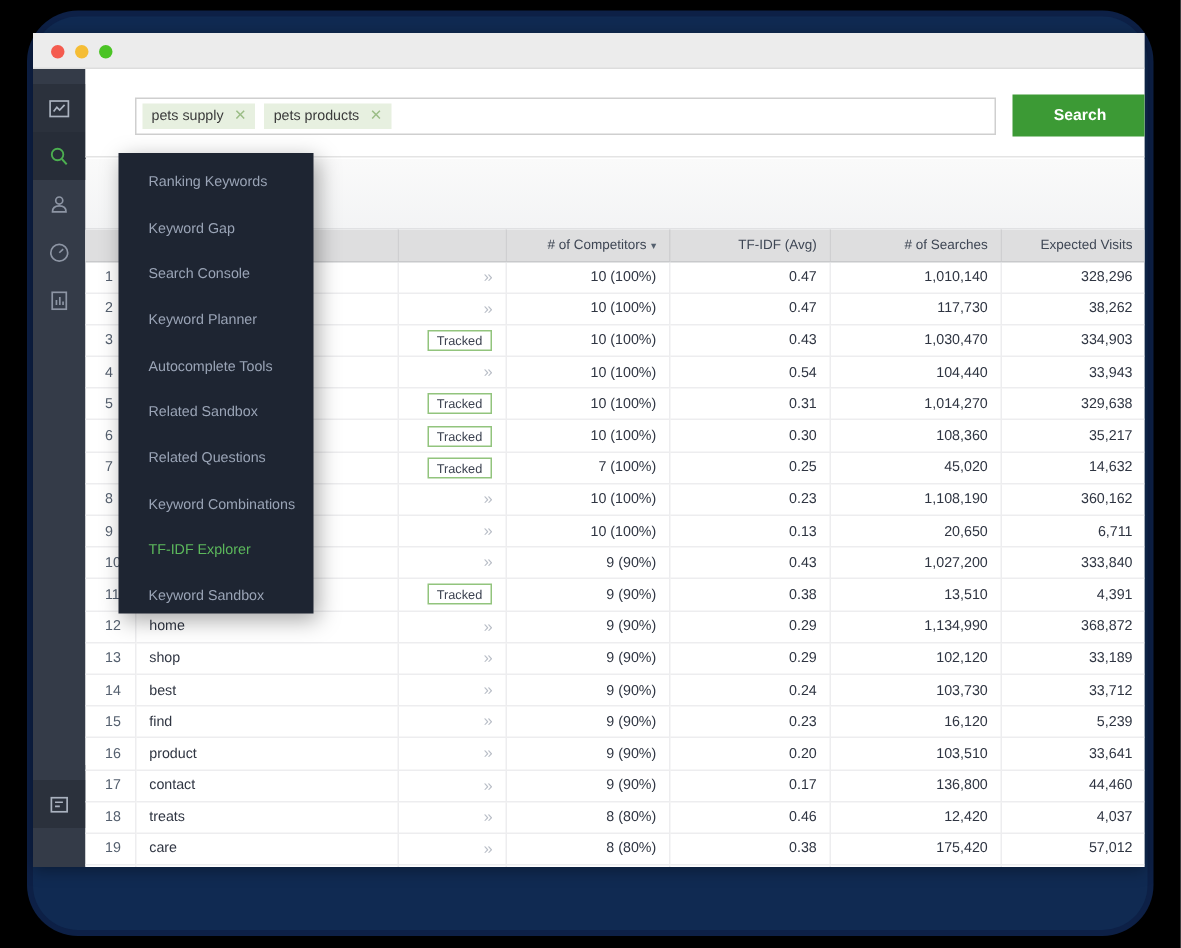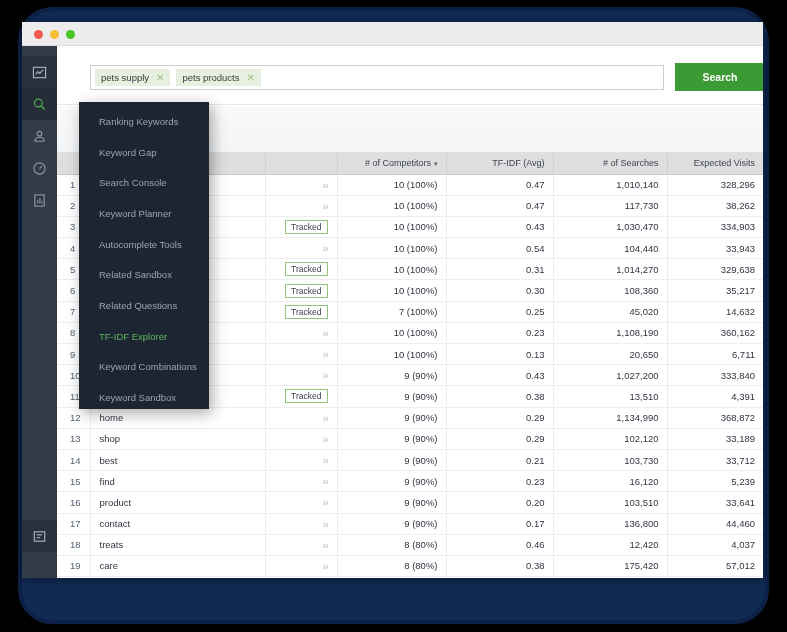--- a/index.html
+++ b/index.html
@@ -408,21 +408,21 @@
               <td>9 (90%)</td>
               <td>0.29</td>
               <td>102,120</td>
               <td style="border-right: none;">33,189</td>
             </tr>
             <tr>
               <td class="idx">14</td>
               <td class="kw">best</td>
               <td class="act"><span class="chev">»</span></td>
               <td>9 (90%)</td>
-              <td>0.21</td>
+              <td>0.24</td>
               <td>103,730</td>
               <td style="border-right: none;">33,712</td>
             </tr>
             <tr>
               <td class="idx">15</td>
               <td class="kw">find</td>
               <td class="act"><span class="chev">»</span></td>
               <td>9 (90%)</td>
               <td>0.23</td>
               <td>16,120</td>
@@ -478,19 +478,19 @@
     </div>
 
     <div class="menu" id="menu">
         <div class="menu-item">Ranking Keywords</div>
         <div class="menu-item">Keyword Gap</div>
         <div class="menu-item">Search Console</div>
         <div class="menu-item">Keyword Planner</div>
         <div class="menu-item">Autocomplete Tools</div>
         <div class="menu-item">Related Sandbox</div>
         <div class="menu-item">Related Questions</div>
+        <div class="menu-item">Keyword Combinations</div>
         <div class="menu-item current">TF-IDF Explorer</div>
-        <div class="menu-item">Keyword Combinations</div>
         <div class="menu-item">Keyword Sandbox</div>
       </div>
 
   </div>
 </div>
 
 </body></html>

